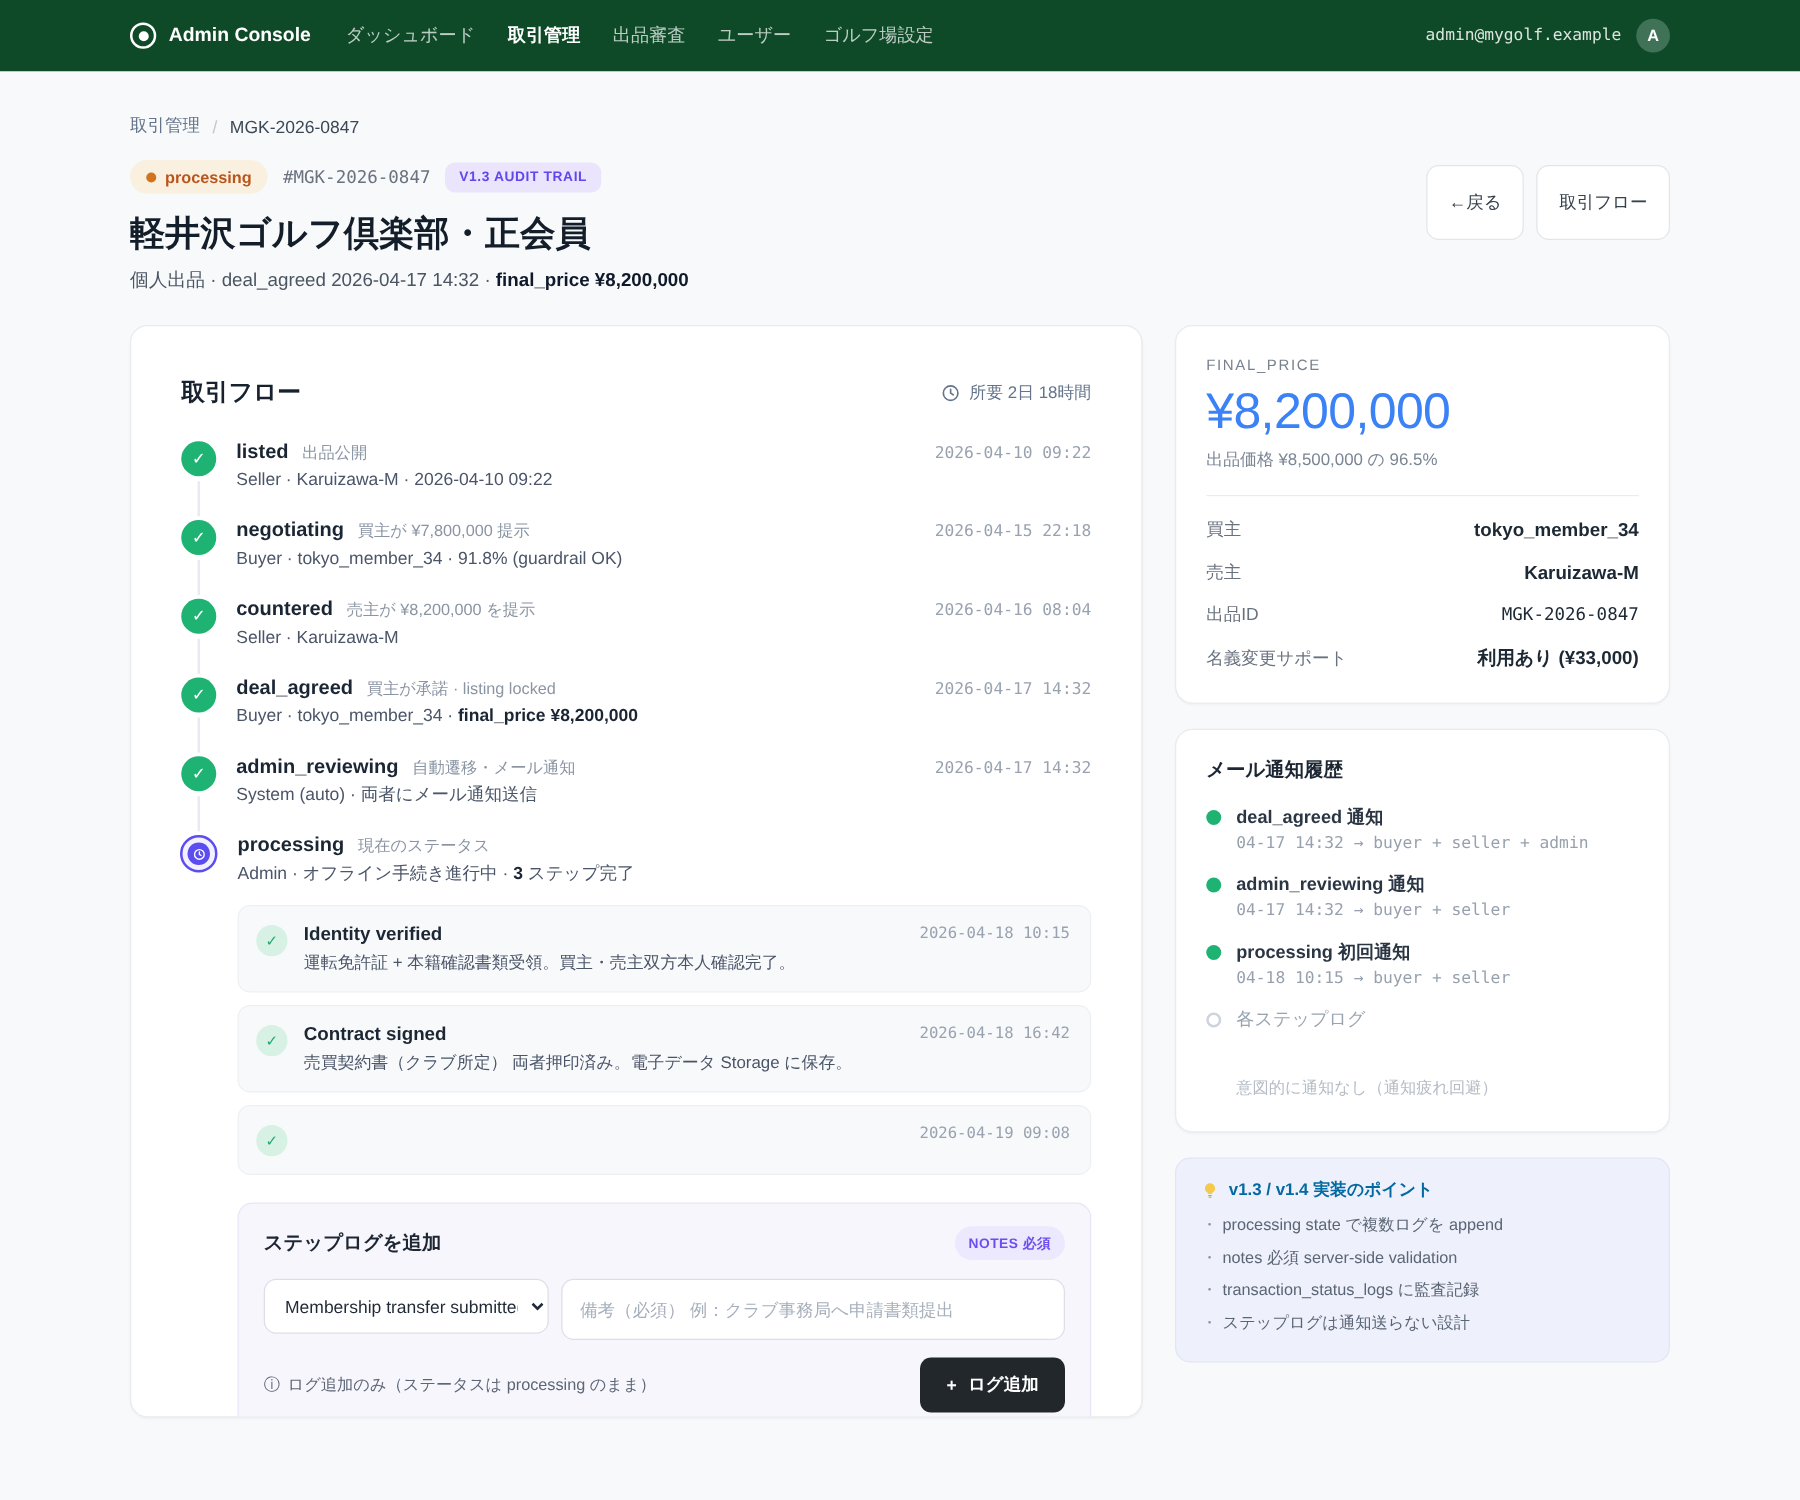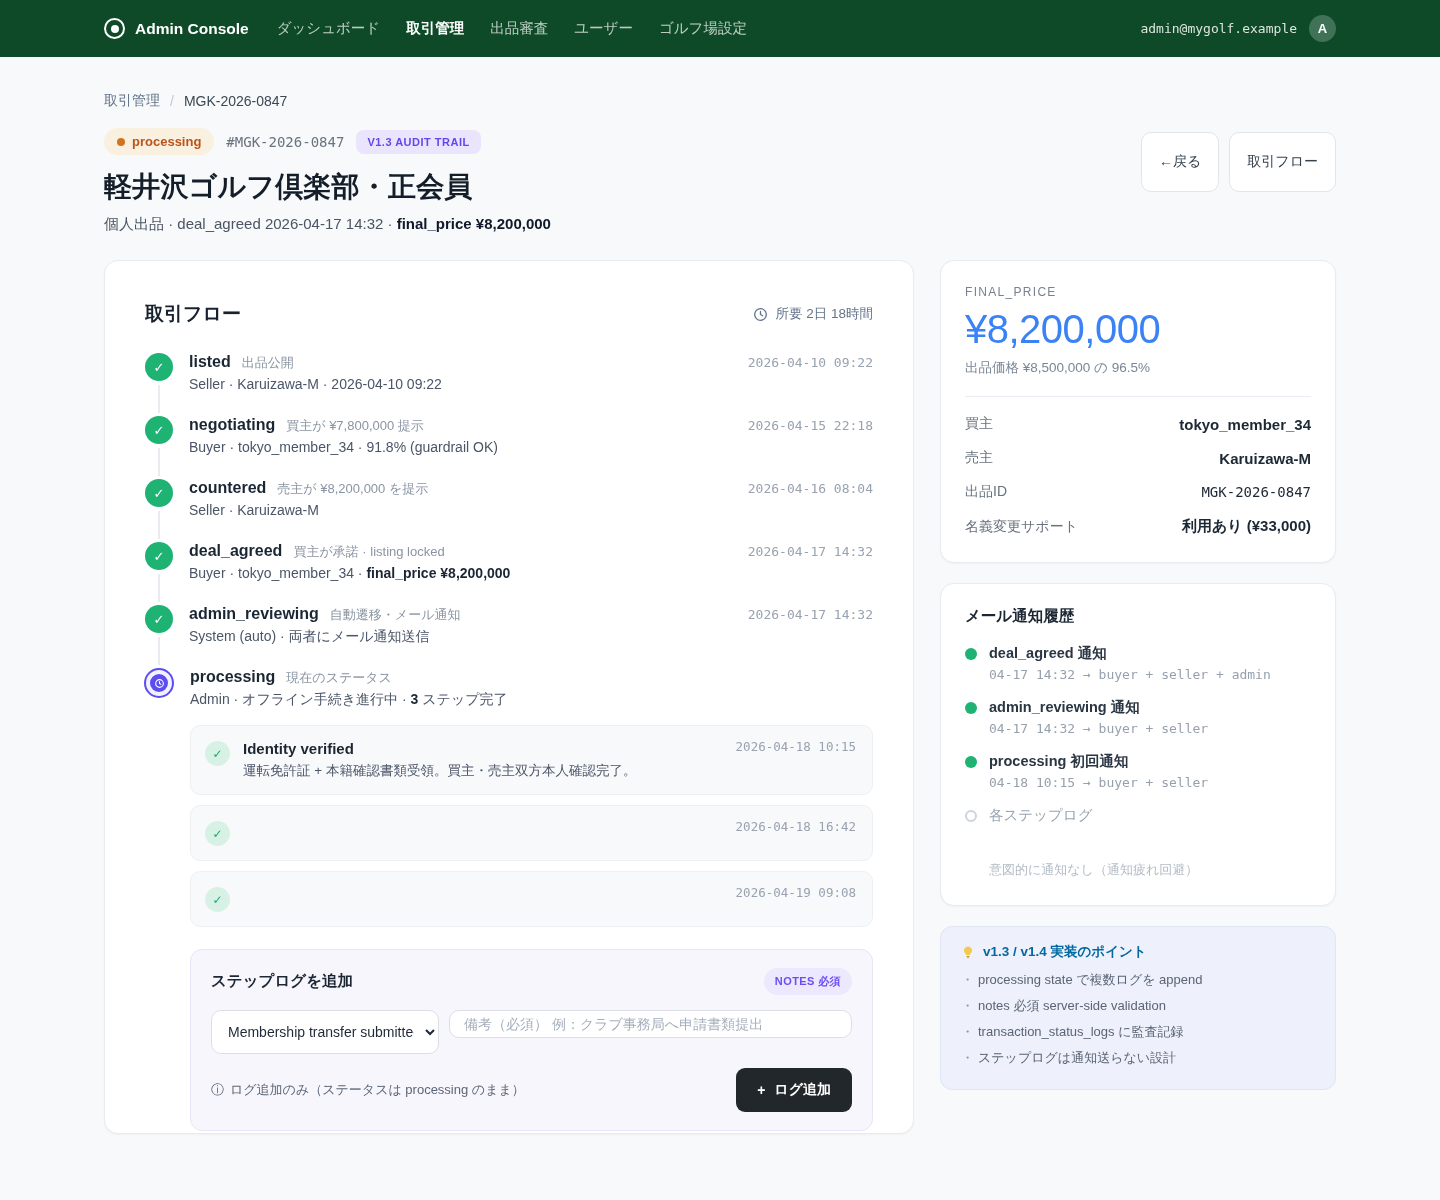--- a/index.html
+++ b/index.html
@@ -74,21 +74,21 @@
   .substep-title { font-size:15px; font-weight:700; color:#1c2733; }
   .substep-desc { font-size:13.5px; color:#4a5568; margin-top:5px; }
   .substep-time { position:absolute; right:16px; top:13px; font-size:12.5px; color:#98a2b0; }
 
   .log-form { margin-top:22px; background:#f8f6fd; border:1px solid #e9e4f7; border-radius:12px; padding:18px 20px; }
   .log-form-head { display:flex; justify-content:space-between; align-items:center; }
   .log-form-title { font-size:15.5px; font-weight:700; color:#1c2733; }
   .notes-badge { background:#ece8fd; color:#6d4df2; font-size:11px; font-weight:700; letter-spacing:.4px; padding:6px 11px; border-radius:999px; }
   .log-form-row { display:flex; gap:10px; margin-top:15px; }
   .log-select { width:228px; height:44px; border:1px solid #dcdfe6; border-radius:10px; background:#fff; font-size:14px; color:#1f2937; padding:0 8px 0 12px; font-family:inherit; }
-  .log-input { flex:1; height:28px; border:1px solid #dcdfe6; border-radius:10px; background:#fff; font-size:14px; color:#1f2937; padding:0 14px; font-family:inherit; }
+  .log-input { flex:1; height:49px; border:1px solid #dcdfe6; border-radius:10px; background:#fff; font-size:14px; color:#1f2937; padding:0 14px; font-family:inherit; }
   .log-input::placeholder { color:#a6afbc; }
   .log-form-foot { display:flex; justify-content:space-between; align-items:center; margin-top:14px; }
   .log-note { display:flex; align-items:center; gap:6px; font-size:13px; color:#5b6676; }
   .dark-btn { background:#22272c; color:#fff; border:none; border-radius:9px; padding:13px 21px; font-size:14px; font-weight:700; display:flex; align-items:center; gap:9px; cursor:pointer; font-family:inherit; }
 
   
   .side-card { margin-bottom:20px; }
   .price-card { padding:24px; }
   .price-label { font-size:12px; letter-spacing:1.3px; color:#78828f; font-weight:500; }
   .price-amount { font-size:40px; font-weight:500; color:#3b82f6; margin-top:8px; letter-spacing:-.5px; }
@@ -259,20 +259,24 @@
               <div class="substep">
                 <div class="substep-icon">✓</div>
                 <div>
                   <div class="substep-title">Identity verified</div>
                   <div class="substep-desc">運転免許証 + 本籍確認書類受領。買主・売主双方本人確認完了。</div>
                 </div>
                 <span class="substep-time mono">2026-04-18 10:15</span>
               </div>
               <div class="substep">
                 <div class="substep-icon">✓</div>
+                <div>
+                  <div class="substep-title">Contract signed</div>
+                  <div class="substep-desc">売買契約書（クラブ所定） 両者押印済み。電子データ Storage に保存。</div>
+                </div>
                 <span class="substep-time mono">2026-04-18 16:42</span>
               </div>
               <div class="substep">
                 <div class="substep-icon">✓</div>
                 <span class="substep-time mono">2026-04-19 09:08</span>
               </div>
             </div>
 
           <div class="log-form">
             <div class="log-form-head">

